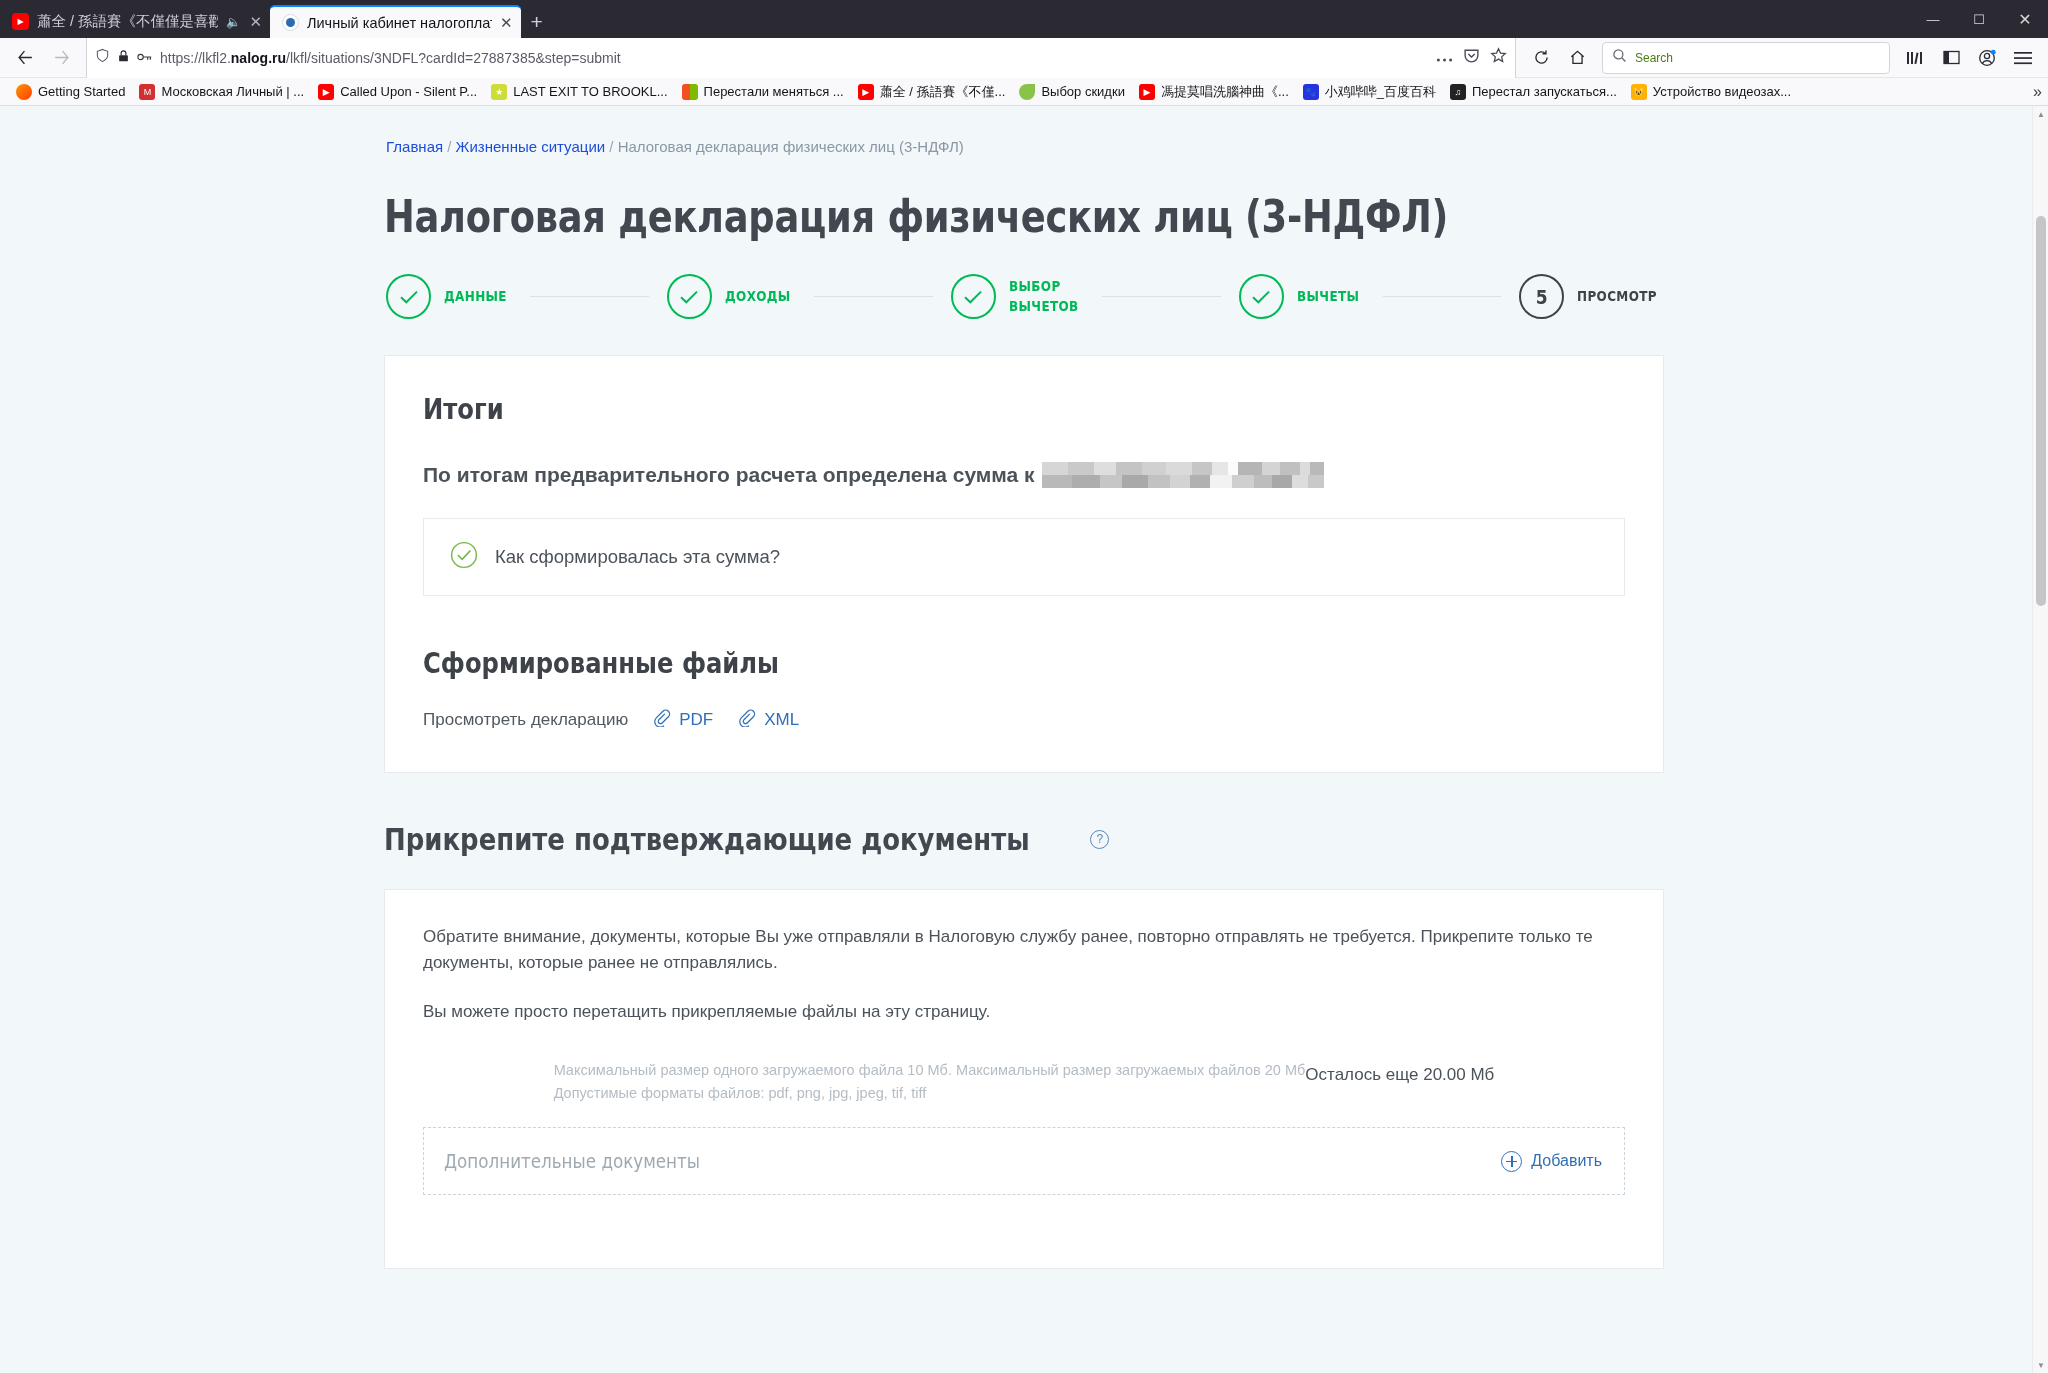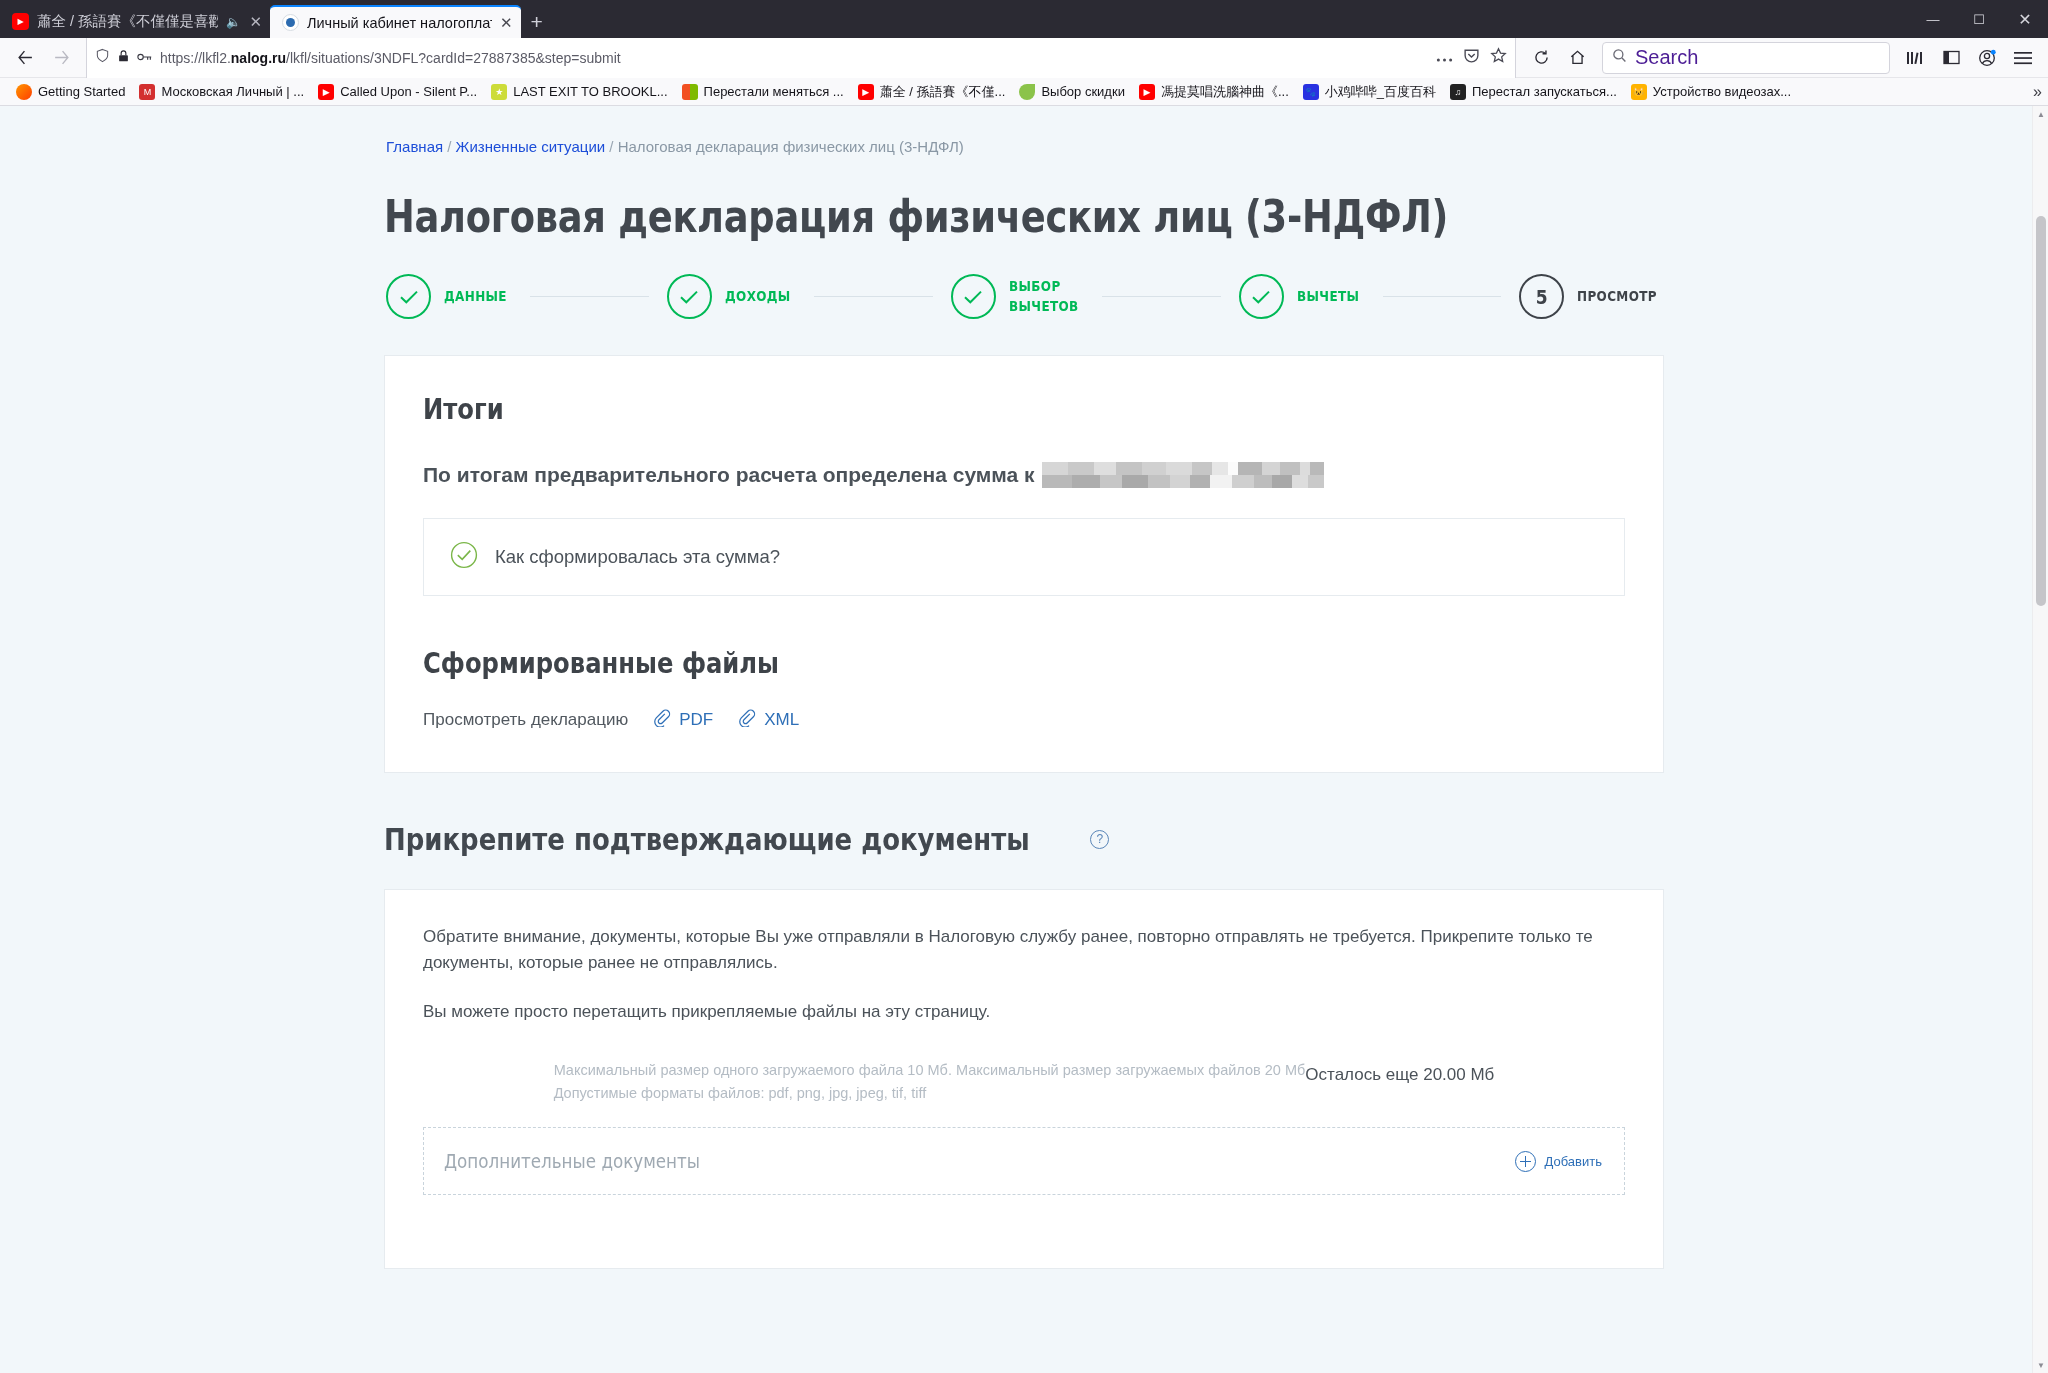--- a/index.html
+++ b/index.html
@@ -111,21 +111,21 @@
     overflow: hidden; text-overflow: ellipsis; flex: 1 1 auto;
   }
   .url-text b { color: #15141a; font-weight: 700; }
   .url-right { display: flex; align-items: center; gap: 10px; color: #4a4a55; }
   .searchbar {
     width: 288px; height: 32px; background: #fff;
     border: 1px solid #d4d4dc; border-radius: 4px;
     display: flex; align-items: center; padding: 0 9px; gap: 8px;
     margin-left: 6px;
   }
-  .searchbar .ph { font-size: 20px; color: #4c1d95; }
+  .searchbar .ph { font-size: 12px; color: #4d7c0f; }
   .toolbar-right { display: flex; align-items: center; gap: 2px; margin-left: 6px; }
 
   
   .bookmarks {
     height: 28px;
     background: #f9f9fb;
     display: flex;
     align-items: center;
     padding: 0 10px;
     gap: 2px;
@@ -302,21 +302,21 @@
     display: flex; align-items: center; justify-content: space-between;
     padding: 0 22px 0 20px;
   }
   .dropzone .dz-label {
     font-family: "DejaVu Sans Condensed", "Liberation Sans Narrow", "Liberation Sans", sans-serif;
     font-size: 20px; color: #9fa9b2;
     transform: scaleX(0.93); transform-origin: left center;
   }
   .add-btn {
     display: flex; align-items: center; gap: 9px;
-    color: #2e6fb7; font-size: 13px;
+    color: #2e6fb7; font-size: 16px;
   }
   .plus-circle {
     width: 21px; height: 21px; border-radius: 50%;
     border: 1.5px solid #2e6fb7; position: relative; flex: 0 0 21px;
   }
   .plus-circle::before, .plus-circle::after {
     content: ""; position: absolute; background: #2e6fb7;
   }
   .plus-circle::before { left: 4px; right: 4px; top: 9px; height: 1.5px; }
   .plus-circle::after { top: 4px; bottom: 4px; left: 9px; width: 1.5px; }

